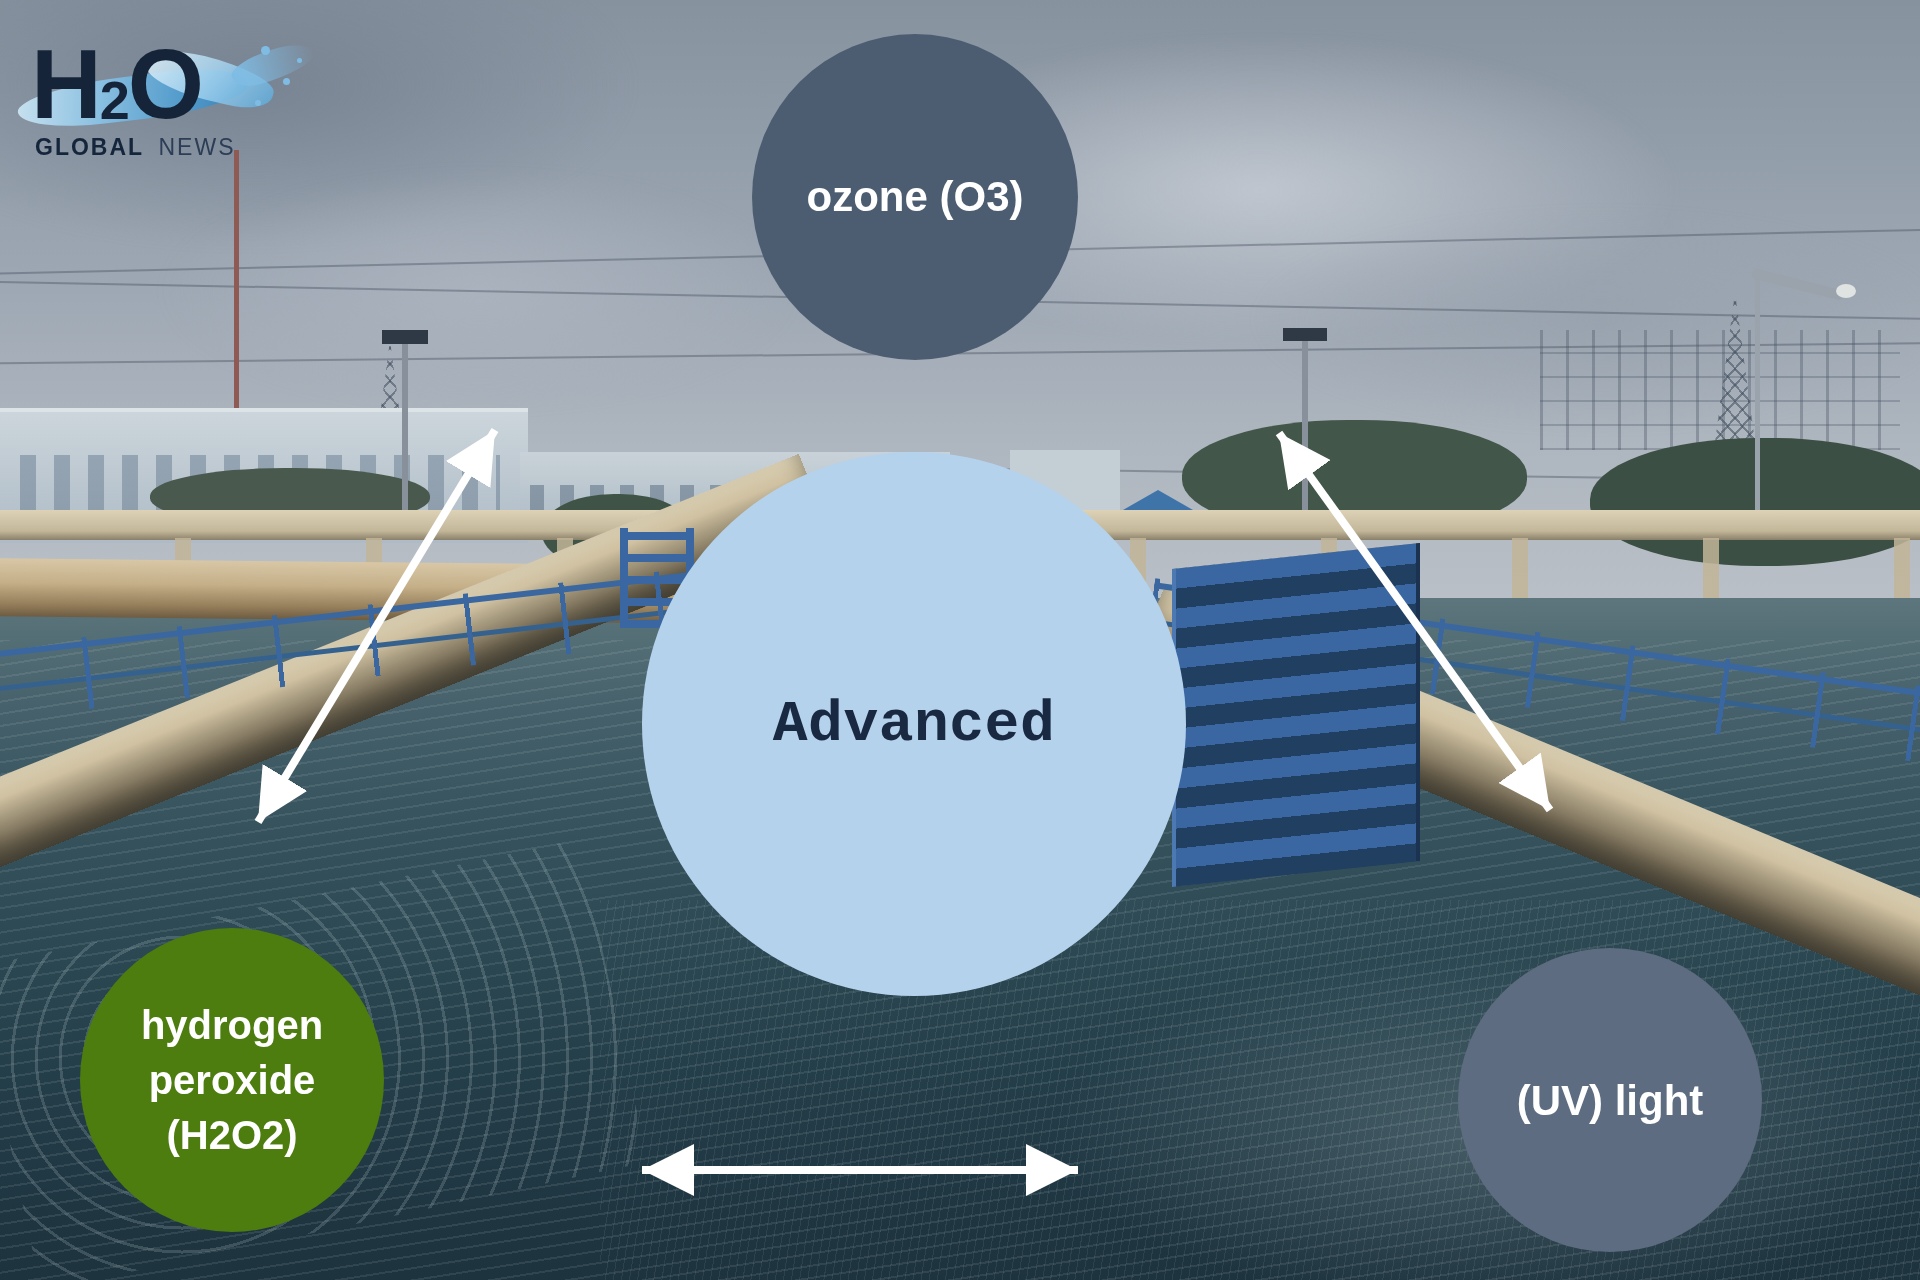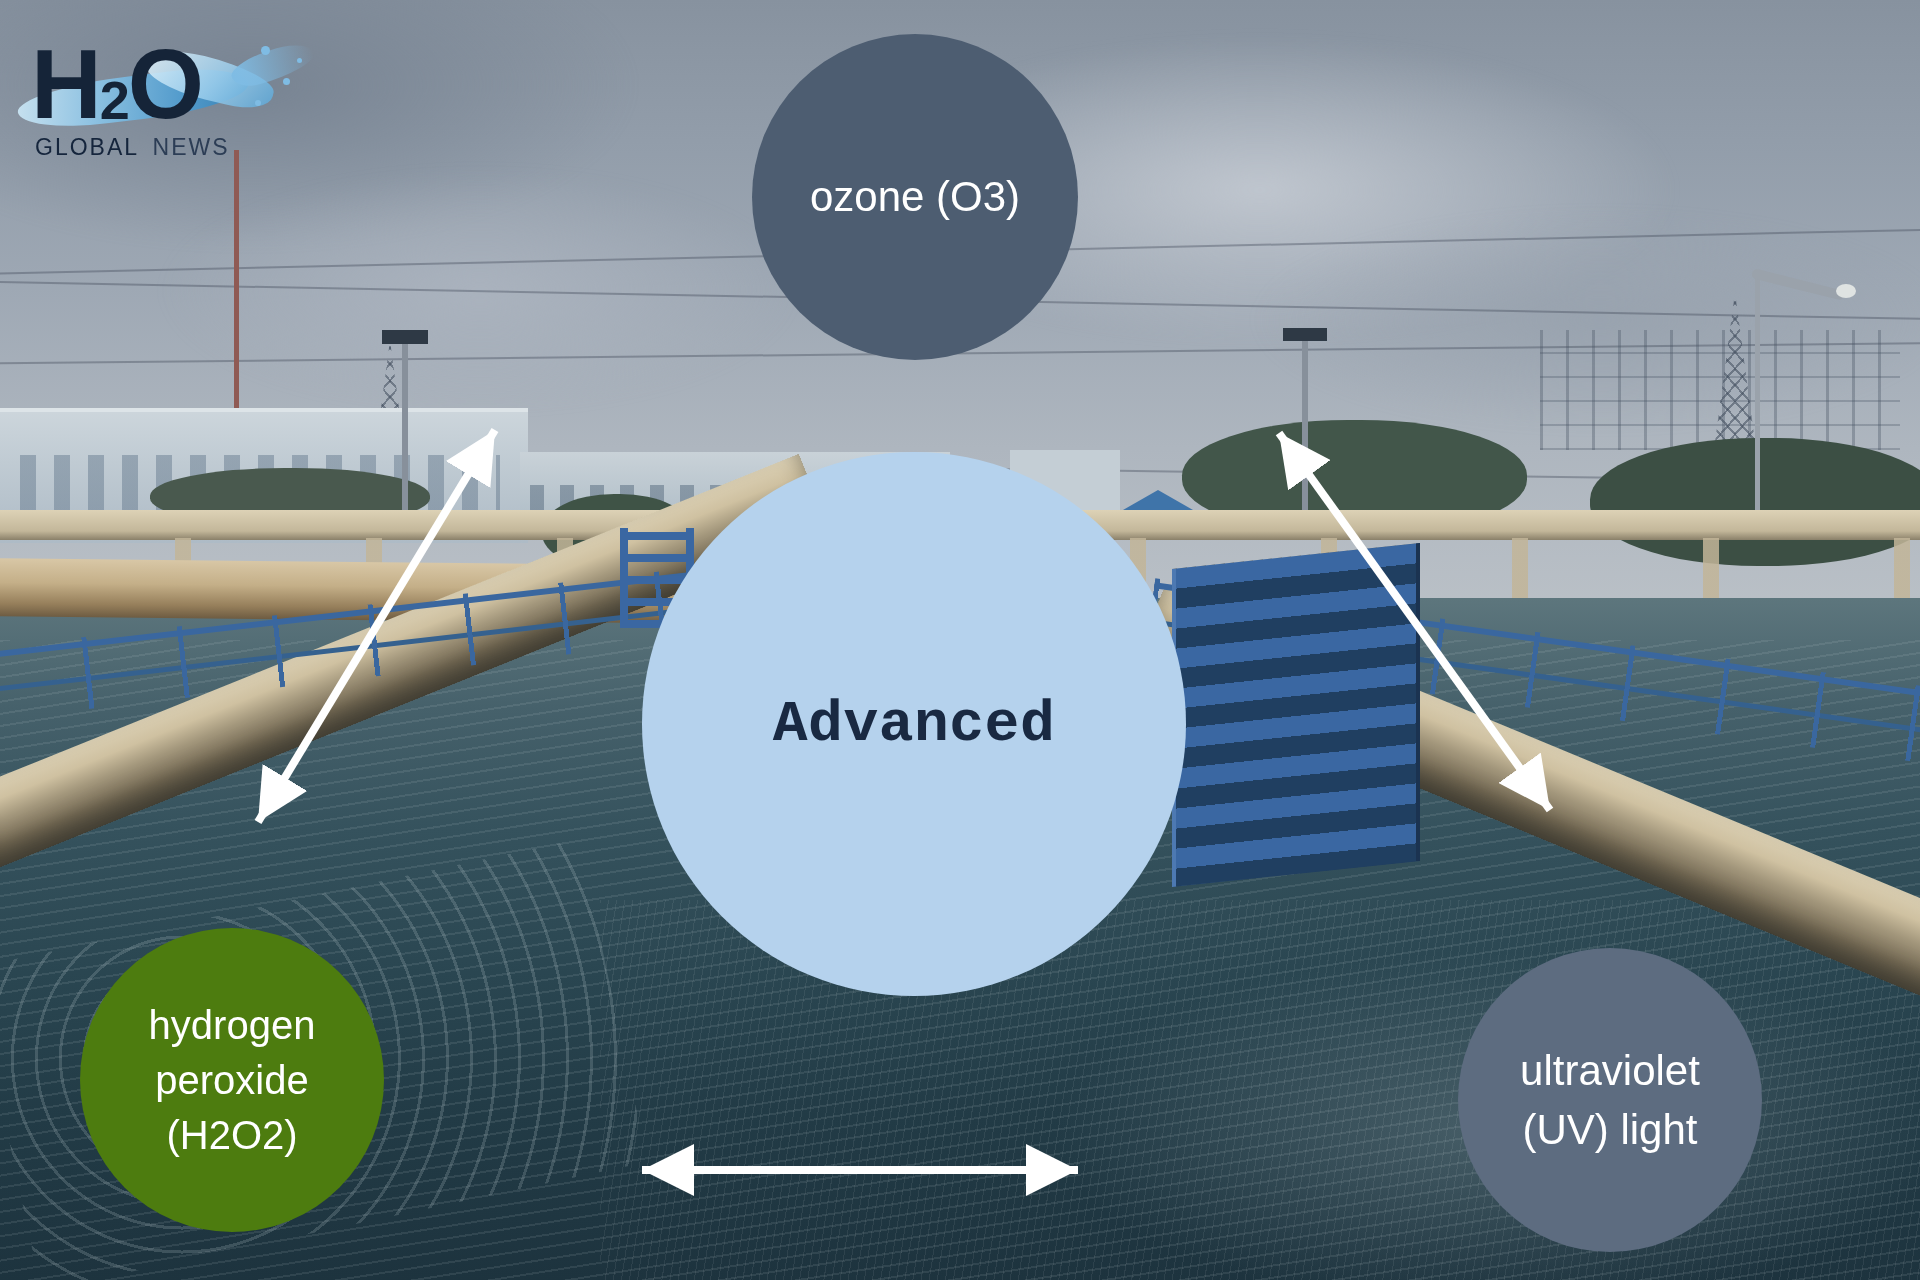--- a/index.html
+++ b/index.html
@@ -116,21 +116,21 @@
     background:repeating-linear-gradient(0deg,#3a67a2 0 8px,transparent 8px 22px),
                linear-gradient(#3a67a2,#3a67a2) 0 0/8px 100% no-repeat,
                linear-gradient(#3a67a2,#3a67a2) 100% 0/8px 100% no-repeat;}
 
   
   .arrows{left:0;top:0;width:1920px;height:1280px;}
 
   
   .circle{border-radius:50%;display:flex;flex-direction:column;
           align-items:center;justify-content:center;text-align:center;}
-  .node-text{position:static;color:#ffffff;font-weight:normal;}
+  .node-text{position:static;color:#ffffff;font-weight:bold;}
   .circle-ozone{left:752px;top:34px;width:326px;height:326px;background:#4d5d71;}
   .circle-ozone .node-text{font-size:42px;}
   .circle-center{left:642px;top:452px;width:544px;height:544px;background:#b5d2ed;font-family:Liberation Mono, monospace;}
   .center-line{position:static;color:#192942;font-weight:bold;font-size:58px;
                line-height:77px;letter-spacing:.5px;}
   .circle-hp{left:80px;top:928px;width:304px;height:304px;background:#4d7c0f;}
   .circle-hp .node-text{font-size:40px;line-height:55px;}
   .circle-uv{left:1458px;top:948px;width:304px;height:304px;background:#5d6c80;}
   .circle-uv .node-text{font-size:42px;line-height:59px;}
 
@@ -146,21 +146,21 @@
   .droplet{border-radius:50%;background:#7fbce4;}
   .drop1{left:236px;top:8px;width:9px;height:9px;}
   .drop2{left:258px;top:40px;width:7px;height:7px;}
   .drop3{left:230px;top:62px;width:6px;height:6px;}
   .drop4{left:272px;top:20px;width:5px;height:5px;}
   .logo-word{left:6px;top:0px;display:flex;align-items:flex-end;color:#152438;
     font-weight:bold;letter-spacing:-4px;}
   .logo-h,.logo-o{position:static;font-size:98px;line-height:92px;}
   .logo-sub{position:static;font-size:54px;line-height:60px;margin:0 2px;}
   .logo-tagline{left:10px;top:96px;width:290px;letter-spacing:2px;font-size:23px;color:#15253c;}
-  .tag-bold{position:static;font-weight:normal;}
+  .tag-bold{position:static;font-weight:bold;}
   .tag-light{position:static;font-weight:normal;color:#2c3d55;margin-left:6px;}
 </style>
 </head>
 <body>
 
 <div class="stage">
 
   <div class="bg">
     <div class="sky"></div>
     <div class="cloud-a"></div>
@@ -227,21 +227,20 @@
     <div class="center-line">Advanced</div>
   </div>
 
   <div class="circle circle-hp">
     <div class="node-text">hydrogen</div>
     <div class="node-text">peroxide</div>
     <div class="node-text">(H2O2)</div>
   </div>
 
   <div class="circle circle-uv">
-    <div class="node-text">ultraviolet</div>
     <div class="node-text">(UV) light</div>
   </div>
 
   <div class="logo">
     <div class="splash-swoosh"></div>
     <div class="splash-swoosh2"></div>
     <div class="splash-tail"></div>
     <div class="droplet drop1"></div>
     <div class="droplet drop2"></div>
     <div class="droplet drop3"></div>

